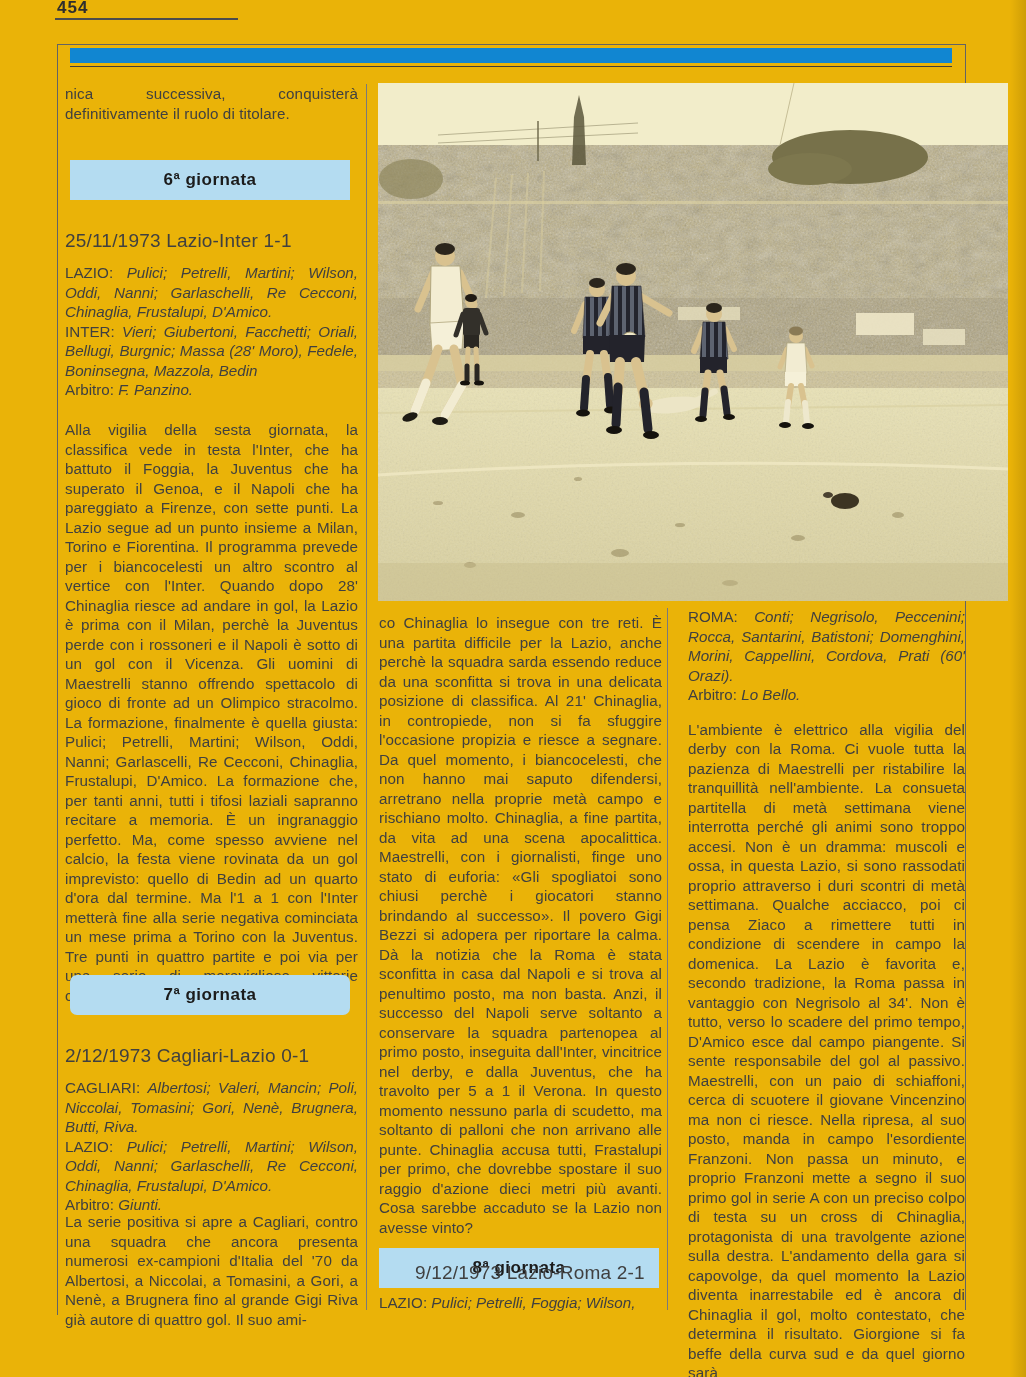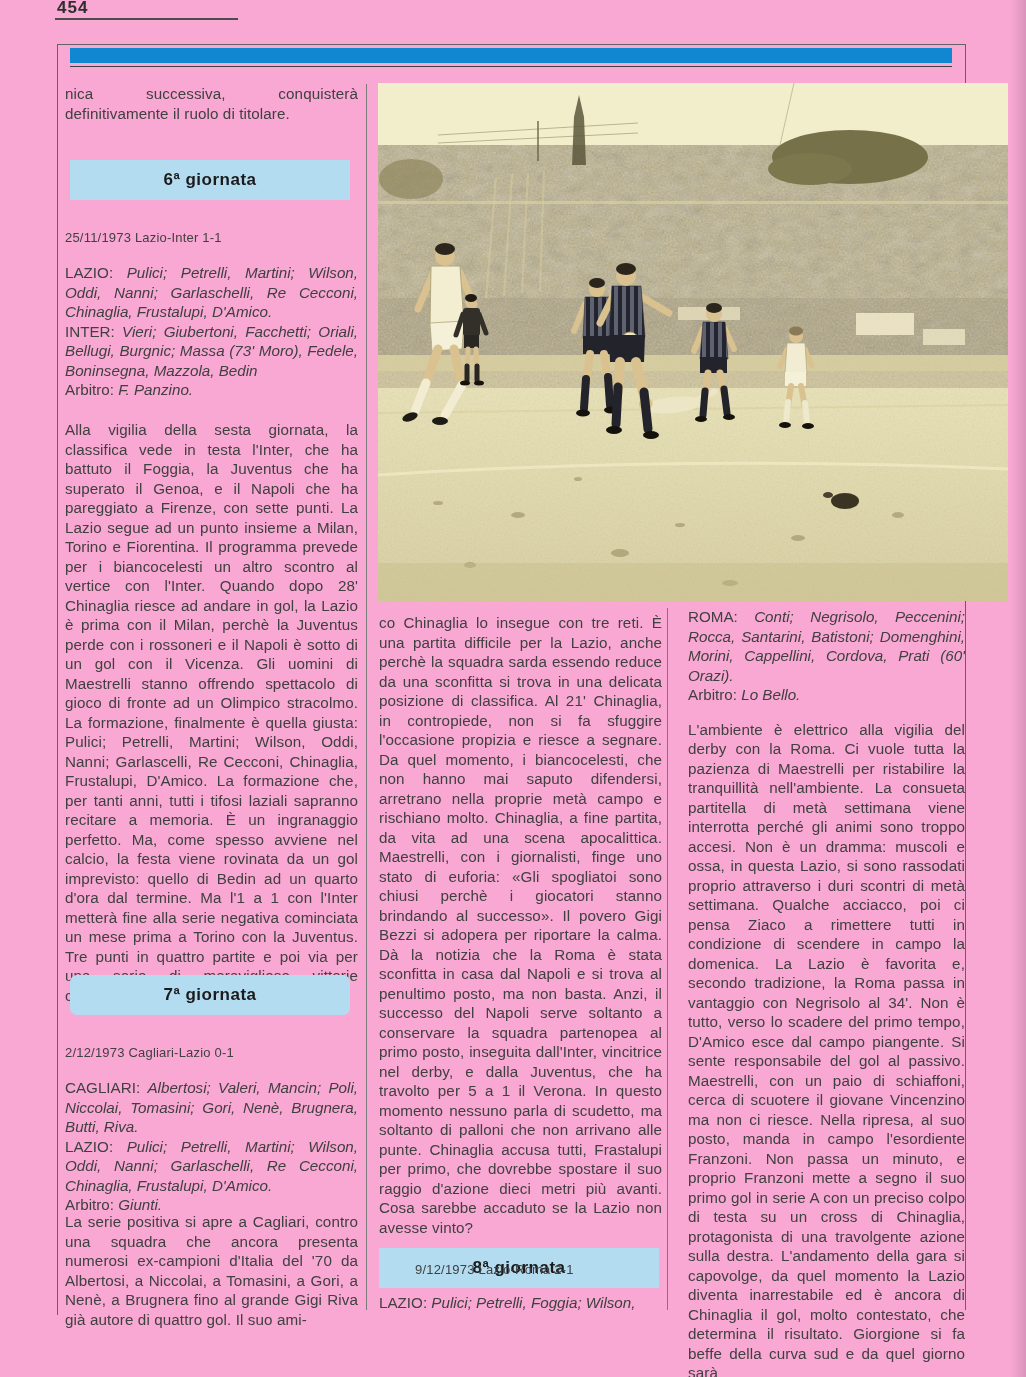--- a/index.html
+++ b/index.html
@@ -1,18 +1,18 @@
 <!DOCTYPE html>
 <html><head>
 <meta charset="utf-8">
 <style>
   html,body{margin:0;padding:0;background:#d6d4cf;}
   .page{
     position:relative;width:1026px;height:1377px;
-    background:#f9a8d4;overflow:hidden;
+    background:#eab308;overflow:hidden;
     font-family:"Liberation Sans","DejaVu Sans",sans-serif;
     color:#3e3e3e;
   }
   .page::after{
     content:"";position:absolute;top:0;right:0;width:16px;height:100%;
     background:linear-gradient(to right,rgba(0,0,0,0),rgba(0,0,0,0.12));
     pointer-events:none;
   }
   .pageno{
     position:absolute;left:57px;top:-2px;
@@ -30,21 +30,21 @@
 
   .blk{position:absolute;}
   .cl{left:65px;width:293px;}
   .cm{left:379px;width:283px;}
   .cr{left:688px;width:277px;}
 
   .body-text{
     font-size:15.2px;line-height:19.5px;text-align:justify;
     color:#404040;letter-spacing:0.1px;
   }
-  .match-line{font-size:13px;color:#404040;letter-spacing:0.2px;}
+  .match-line{font-size:19px;color:#404040;letter-spacing:0.2px;}
   .formation{
     font-size:15.2px;line-height:19.5px;text-align:justify;
     color:#404040;margin:0;
   }
   .formation .names{font-style:italic;}
   .giornata{
     position:absolute;height:40px;background:#b4dcf1;
     text-align:center;font-weight:bold;font-size:17px;line-height:40px;
     color:#1b1b1b;letter-spacing:0.5px;
   }
@@ -74,21 +74,21 @@
   <div class="ln divider2"></div>
 
   <div class="blk cl body-text" style="top:84px;">nica successiva, conquisterà definitivamente il ruolo di titolare.</div>
 
   <div class="giornata g-left" style="top:160px;text-align:center;">6ª giornata</div>
 
   <div class="blk cl match-line" style="top:230px;">25/11/1973 Lazio-Inter 1-1</div>
 
   <div class="blk cl" style="top:263px;">
     <p class="formation"><span>LAZIO:</span> <span class="names">Pulici; Petrelli, Martini; Wilson, Oddi, Nanni; Garlaschelli, Re Cecconi, Chinaglia, Frustalupi, D'Amico.</span></p>
-    <p class="formation"><span>INTER:</span> <span class="names">Vieri; Giubertoni, Facchetti; Oriali, Bellugi, Burgnic; Massa (73' Moro), Fedele, Boninsegna, Mazzola, Bedin</span></p>
+    <p class="formation"><span>INTER:</span> <span class="names">Vieri; Giubertoni, Facchetti; Oriali, Bellugi, Burgnic; Massa (28' Moro), Fedele, Boninsegna, Mazzola, Bedin</span></p>
     <p class="formation"><span>Arbitro:</span> <span class="names">F. Panzino.</span></p>
   </div>
 
   <div class="blk cl body-text" style="top:420px;">Alla vigilia della sesta giornata, la classifica vede in testa l'Inter, che ha battuto il Foggia, la Juventus che ha superato il Genoa, e il Napoli che ha pareggiato a Firenze, con sette punti. La Lazio segue ad un punto insieme a Milan, Torino e Fiorentina. Il programma prevede per i biancocelesti un altro scontro al vertice con l'Inter. Quando dopo 28' Chinaglia riesce ad andare in gol, la Lazio è prima con il Milan, perchè la Juventus perde con i rossoneri e il Napoli è sotto di un gol con il Vicenza. Gli uomini di Maestrelli stanno offrendo spettacolo di gioco di fronte ad un Olimpico stracolmo. La formazione, finalmente è quella giusta: Pulici; Petrelli, Martini; Wilson, Oddi, Nanni; Garlascelli, Re Cecconi, Chinaglia, Frustalupi, D'Amico. La formazione che, per tanti anni, tutti i tifosi laziali sapranno recitare a memoria. È un ingranaggio perfetto. Ma, come spesso avviene nel calcio, la festa viene rovinata da un gol imprevisto: quello di Bedin ad un quarto d'ora dal termine. Ma l'1 a 1 con l'Inter metterà fine alla serie negativa cominciata un mese prima a Torino con la Juventus. Tre punti in quattro partite e poi via per una serie di meravigliose vittorie consecutive.</div>
 
   <div class="giornata g-left" style="top:975px;border-radius:7px;">7ª giornata</div>
 
   <div class="blk cl match-line" style="top:1045px;">2/12/1973 Cagliari-Lazio 0-1</div>
 
   <div class="blk cl" style="top:1078px;">

